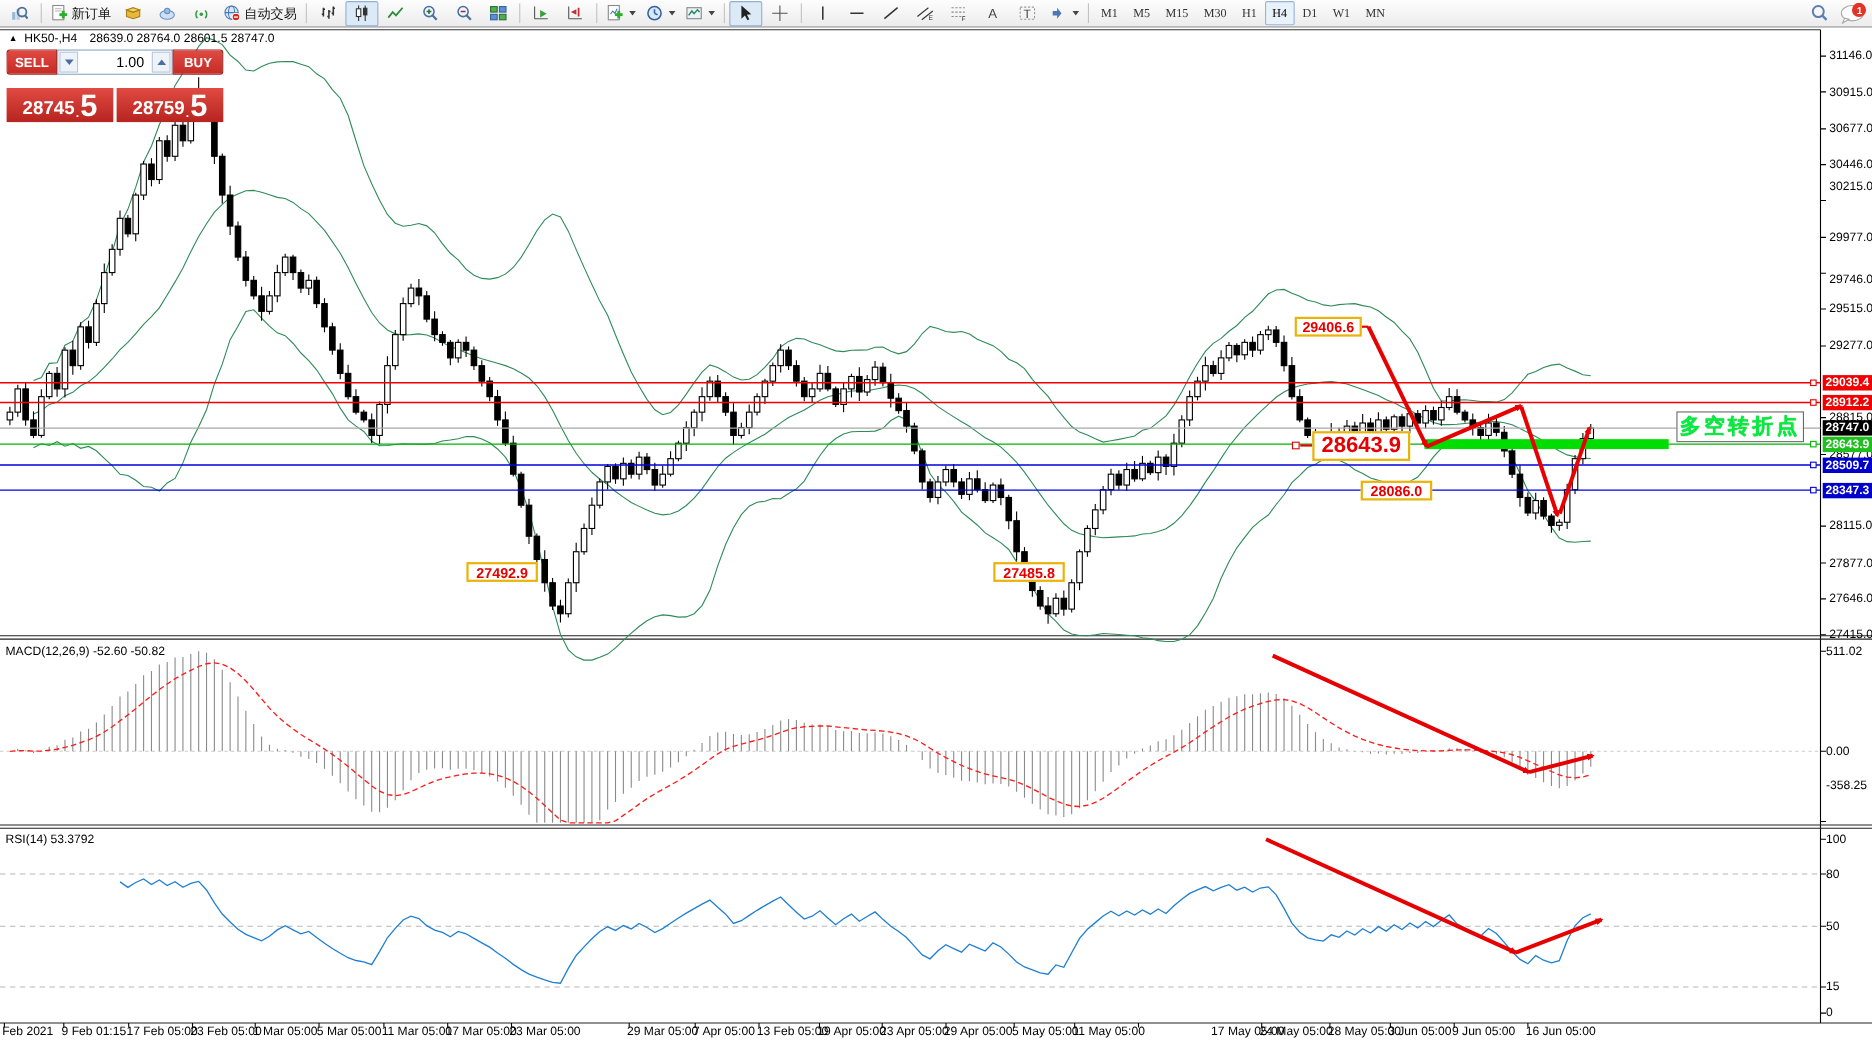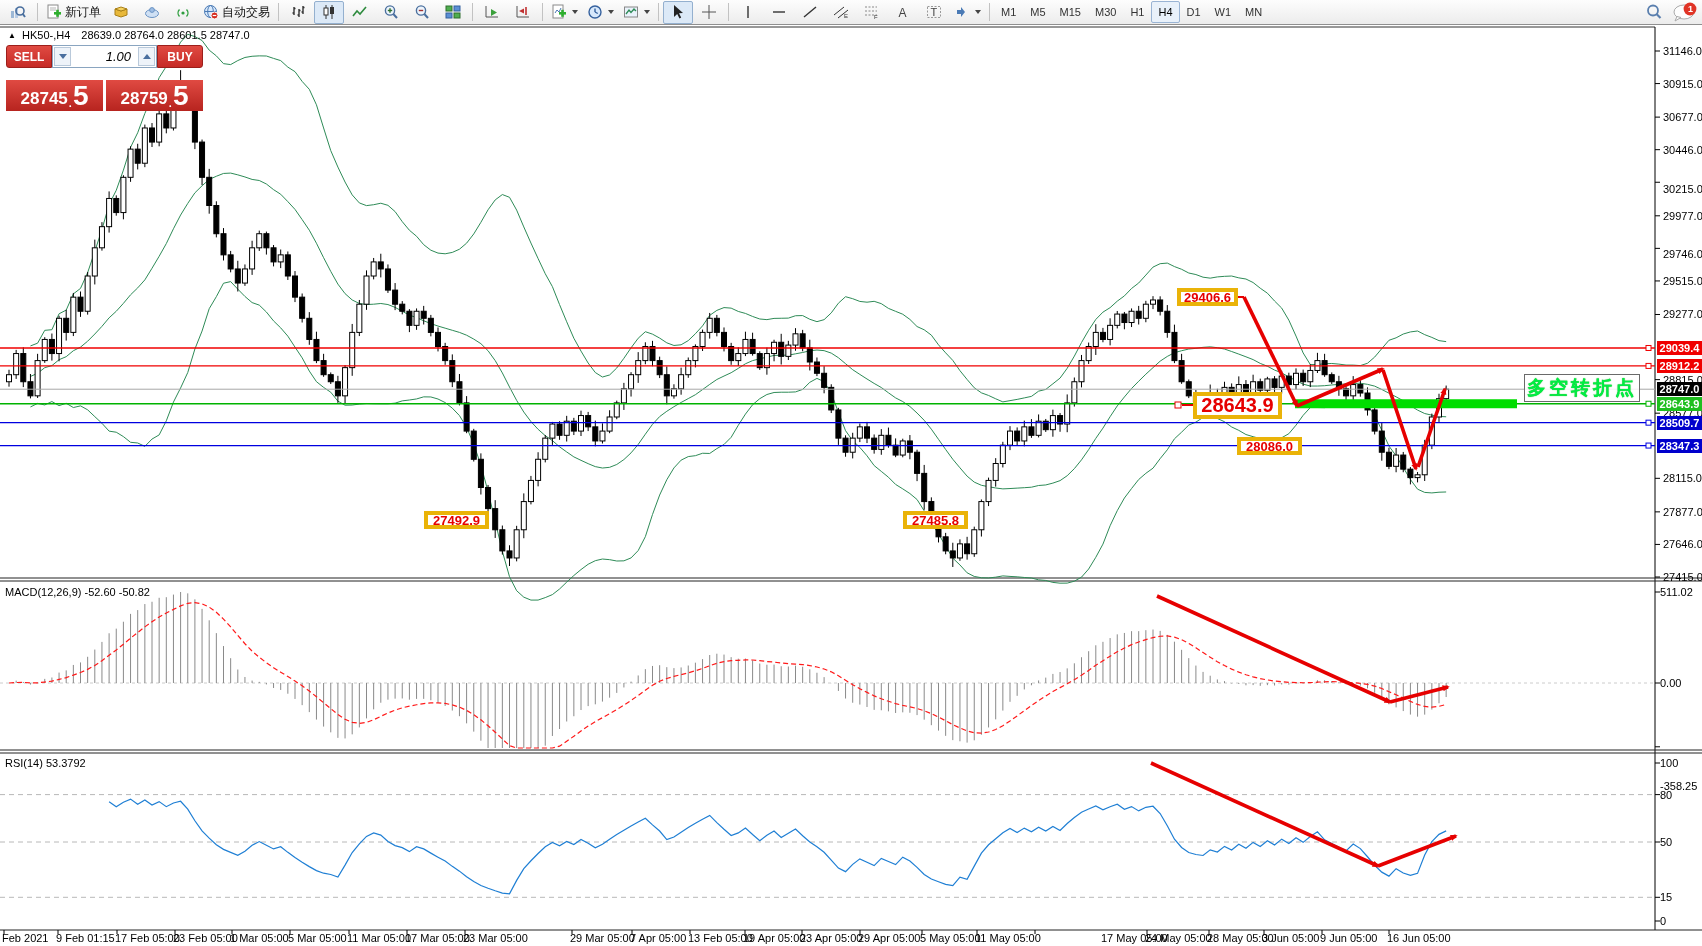--- a/index.html
+++ b/index.html
@@ -22,35 +22,35 @@
   .cjk{font-size:12px;color:#111;}
   
   #symbol-label{position:absolute;top:29px;left:8px;font-size:11px;color:#000;z-index:20;}
   #symbol-label .tri{font-size:8px;vertical-align:1px;margin-right:3px;}
   .indlabel{position:absolute;font-size:11px;color:#000;z-index:20;}
   .ptick{position:absolute;left:1663px;font-size:11px;color:#000;z-index:20;white-space:nowrap;}
   .pbadge{position:absolute;left:1657px;width:45px;height:14px;display:flex;align-items:center;
     justify-content:center;font-size:11px;font-weight:700;color:#fff;z-index:21;}
   .xlab{position:absolute;top:932px;font-size:11px;color:#000;white-space:nowrap;z-index:20;}
   .sclab{position:absolute;left:1660px;font-size:11px;color:#000;z-index:20;}
-  .anno{position:absolute;background:#fff;border:4px solid #eab308;color:#e60000;font-weight:700;
+  .anno{position:absolute;background:#fff;border:2px solid #eab308;color:#e60000;font-weight:700;
     display:flex;align-items:center;justify-content:center;z-index:30;box-sizing:border-box;}
   .anno.small{font-size:13px;}
   .anno.big{font-size:20px;}
   #green-note{position:absolute;border:1px solid #6a6a6a;background:rgba(255,255,255,0.85);
     color:#00ee44;font-size:19px;font-weight:700;letter-spacing:3px;display:flex;align-items:center;
     justify-content:center;z-index:30;text-shadow:0 0 1px #0a0;}
   
   #trade-panel{position:absolute;top:45px;left:6px;width:197px;z-index:35;font-family:"Liberation Sans",sans-serif;}
   #tp-row1{display:flex;height:23px;}
   .tp-btn{background:linear-gradient(#e04a42,#c62b26);color:#fff;font-size:12px;font-weight:700;
     display:flex;align-items:center;justify-content:center;border:1px solid #9c1f1b;box-sizing:border-box;}
   #tp-sell{width:46px;border-radius:3px 0 0 3px;}
   #tp-buy{width:46px;border-radius:0 3px 3px 0;}
-  #tp-vol{flex:1;background:#fff;border:1px solid #8aa5c0;display:flex;align-items:stretch;box-sizing:border-box;font-style:italic;}
+  #tp-vol{flex:1;background:#fff;border:1px solid #8aa5c0;display:flex;align-items:stretch;box-sizing:border-box;}
   .vol-btn{width:15px;display:flex;align-items:center;justify-content:center;background:#eef3f9;border:1px solid #b9c9da;margin:1px;}
   .vol-btn .c-dn{width:0;height:0;border-left:4px solid transparent;border-right:4px solid transparent;border-top:5px solid #4a6f9e;}
   .vol-btn .c-up{width:0;height:0;border-left:4px solid transparent;border-right:4px solid transparent;border-bottom:5px solid #4a6f9e;}
   #tp-volval{flex:1;display:flex;align-items:center;justify-content:flex-end;padding-right:6px;font-size:13px;color:#000;}
   #tp-row2{display:flex;gap:3px;margin-top:12px;height:31px;}
   .tp-price{flex:1;background:linear-gradient(#e04a42,#b7241f);color:#fff;display:flex;align-items:flex-end;
     justify-content:center;padding-bottom:2px;}
   .p-main{font-size:17px;font-weight:700;line-height:20px;}
   .p-dot{font-size:11px;font-weight:700;margin:0 1px;}
   .p-big{font-size:28px;font-weight:700;line-height:26px;}
@@ -285,21 +285,21 @@
         </svg></span>
     </div>
   <div class="tbtn">
       <span class="icon">
     <svg width="16" height="16">
           <polygon points="3,10 7,10 7,13 11,8 7,3 7,6 3,6" fill="#4a7ab5"></polygon>
         </svg></span>
       <span class="caret"></span>
     </div>
   <div class="tsep"></div>
-  <div id="tf-group" style="display: flex;">
+  <div id="tf-group" style="display: flex; font-family: Liberation Serif, serif;">
       <div class="tfbtn">M1</div>
       <div class="tfbtn">M5</div>
       <div class="tfbtn">M15</div>
       <div class="tfbtn">M30</div>
       <div class="tfbtn">H1</div>
       <div class="tfbtn active">H4</div>
       <div class="tfbtn">D1</div>
       <div class="tfbtn">W1</div>
       <div class="tfbtn">MN</div>
     </div>
@@ -1063,40 +1063,40 @@
 </div>
 
 <div class="indlabel" style="top:586px;left:5px;">MACD(12,26,9) -52.60 -50.82</div>
 <div class="indlabel" style="top:757px;left:5px;">RSI(14) 53.3792</div>
 
 <div id="price-scale">
     <span class="ptick" style="top: 45px;">31146.0</span>
     <span class="ptick" style="top: 77.5666px;">30915.0</span>
     <span class="ptick" style="top: 111.12px;">30677.0</span>
     <span class="ptick" style="top: 143.687px;">30446.0</span>
-    <span class="ptick" style="top: 183px; text-align: center;">30215.0</span>
+    <span class="ptick" style="top: 164px; text-align: center;">30215.0</span>
     <span class="ptick" style="top: 209.807px;">29977.0</span>
     <span class="ptick" style="top: 248px;">29746.0</span>
     <span class="ptick" style="top: 274.94px;">29515.0</span>
     <span class="ptick" style="top: 308.493px;">29277.0</span>
     <span class="ptick" style="top: 373.627px;">28815.0</span>
     <span class="ptick" style="top: 407.18px;">28577.0</span>
     <span class="ptick" style="top: 472.313px;">28115.0</span>
     <span class="ptick" style="top: 505.867px;">27877.0</span>
     <span class="ptick" style="top: 538.433px;">27646.0</span>
     <span class="ptick" style="top: 571px;">27415.0</span>
     <div class="pbadge" style="top: 340.991px; background: rgb(240, 0, 0);">29039.4</div>
     <div class="pbadge" style="top: 358.923px; background: rgb(240, 0, 0);">28912.2</div>
     <div class="pbadge" style="top: 382.213px; background: rgb(0, 0, 0);">28747.0</div>
     <div class="pbadge" style="top: 396.749px; background: rgb(31, 191, 31);">28643.9</div>
     <div class="pbadge" style="top: 415.668px; background: rgb(0, 0, 204);">28509.7</div>
     <div class="pbadge" style="top: 438.564px; background: rgb(0, 0, 204);">28347.3</div>
     <span class="sclab" style="top: 586px;">511.02</span>
     <span class="sclab" style="top: 677px;">0.00</span>
-    <span class="sclab" style="top: 780px;">-358.25</span>
+    <span class="sclab" style="top: 708px;">-358.25</span>
     <span class="sclab" style="top: 757px;">100</span>
     <span class="sclab" style="top: 788.6px;">80</span>
     <span class="sclab" style="top: 836px;">50</span>
     <span class="sclab" style="top: 891.3px;">15</span>
     <span class="sclab" style="top: 915px;">0</span>
   </div>
 <div id="xlabels">
     <span class="xlab" style="left: 2px;">Feb 2021</span>
     <span class="xlab" style="left: 56px;">9 Feb 01:15</span>
     <span class="xlab" style="left: 115px;">17 Feb 05:00</span>

